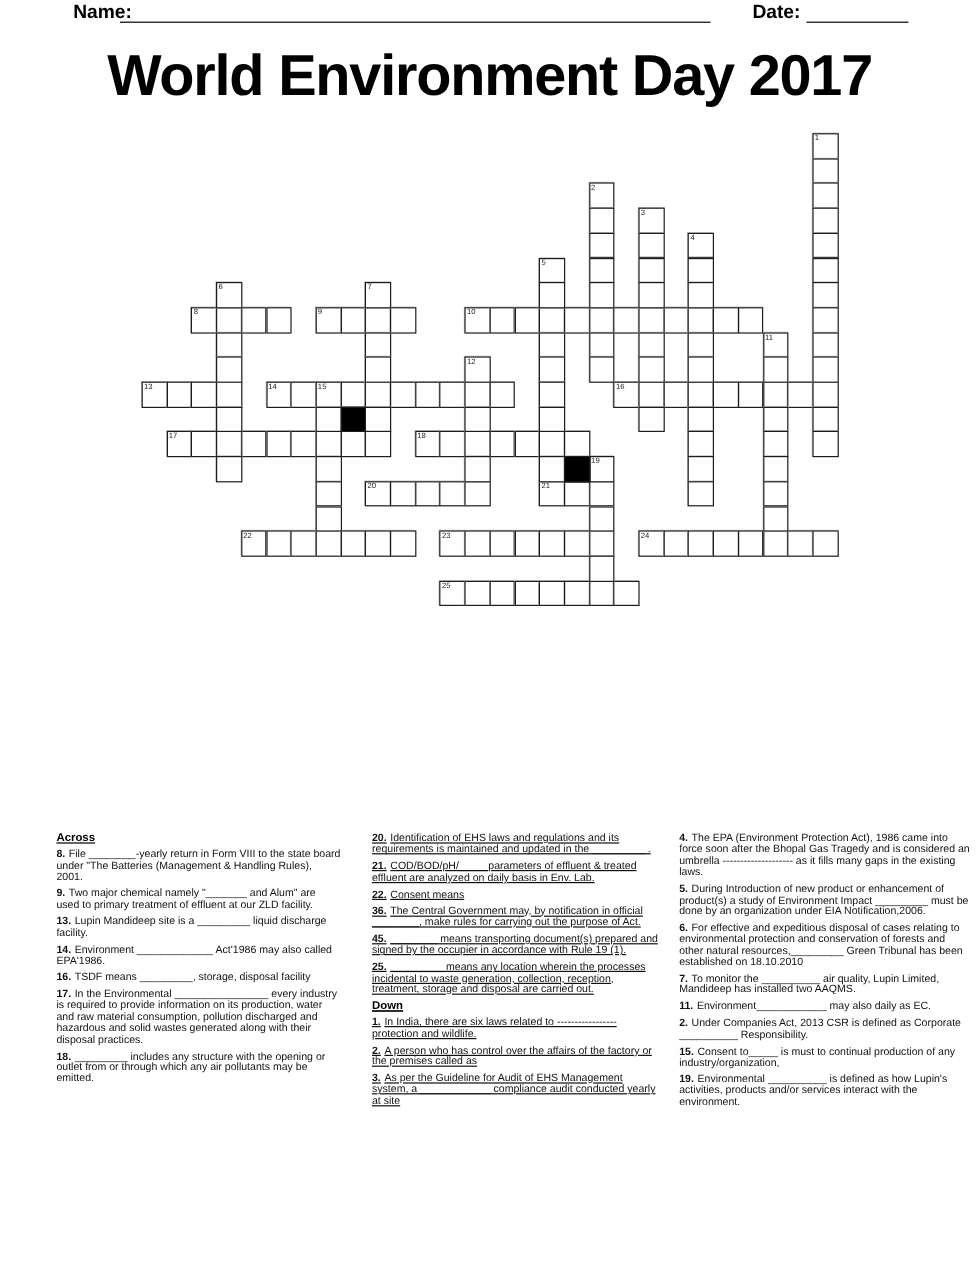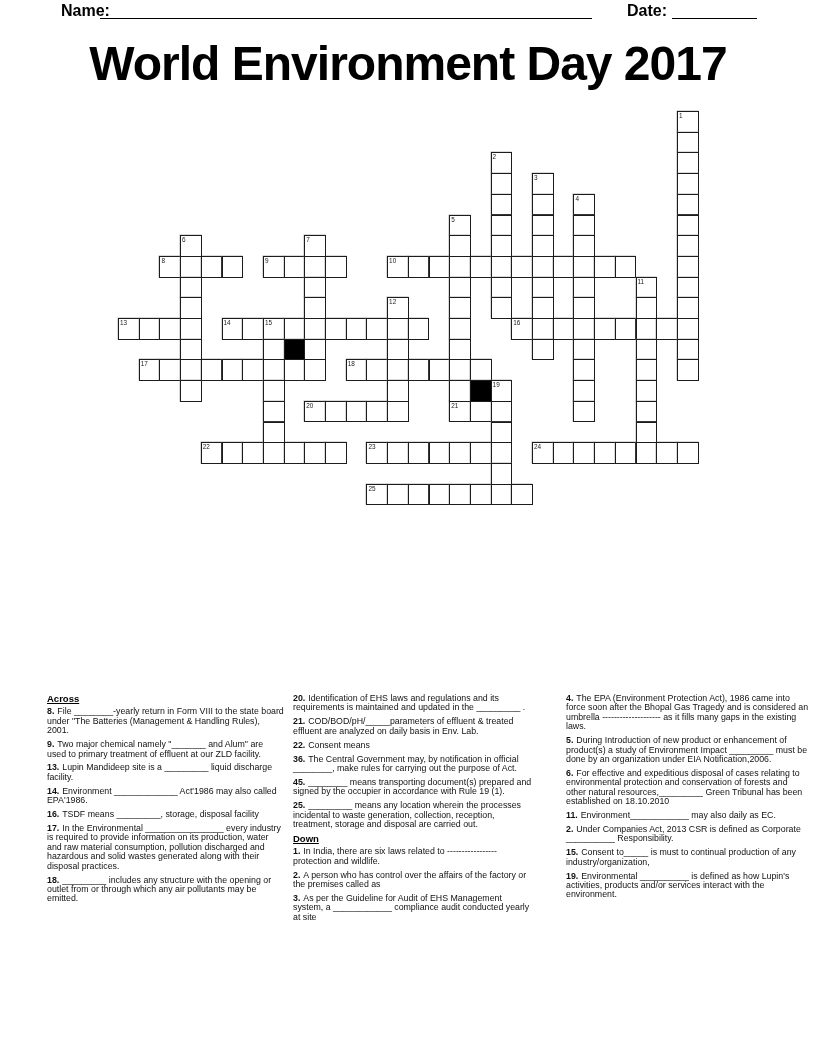--- a/index.html
+++ b/index.html
@@ -25,21 +25,21 @@
     border: 1px solid #1c1c1c;
     box-shadow: -0.5px -0.5px 0 rgba(120,120,120,0.55);
   }
   .cell.black { background: #000; }
   .cell .num {
     position: absolute; left: 1px; top: 0px;
     font-size: 6.4px; line-height: 7px; color: #222; font-weight: 500;
   }
   .clue-col { position: absolute; top: 694px; font-size: 8.8px; line-height: 9.4px; color: #111; }
   #clue-col-1 { left: 47px;  width: 237px; }
-  #clue-col-2 { left: 293px; width: 240px; }
+  #clue-col-2 { left: 310px; width: 240px; text-decoration: underline; }
   #clue-col-3 { left: 566px; width: 243px; }
   .clue-heading {
     font-size: 9.5px; font-weight: bold; text-decoration: underline;
     margin-bottom: 4px; color: #000;
   }
   .clue { margin-bottom: 4.5px; word-wrap: break-word; }
   .clue-num { font-weight: bold; margin-right: 3px; }
 </style>
 </head>
 <body>
@@ -290,17 +290,18 @@
     <div class="clue"><span class="clue-num">25.</span><span>_________ means any location wherein the processes incidental to waste generation, collection, reception, treatment, storage and disposal are carried out.</span></div>
     <div class="clue-heading">Down</div>
     <div class="clue"><span class="clue-num">1.</span><span>In India, there are six laws related to ----------------- protection and wildlife.</span></div>
     <div class="clue"><span class="clue-num">2.</span><span>A person who has control over the affairs of the factory or the premises called as</span></div>
     <div class="clue"><span class="clue-num">3.</span><span>As per the Guideline for Audit of EHS Management system, a ____________ compliance audit conducted yearly at site</span></div>
   </div>
 <div class="clue-col" id="clue-col-3">
     <div class="clue"><span class="clue-num">4.</span><span>The EPA (Environment Protection Act), 1986 came into force soon after the Bhopal Gas Tragedy and is considered an umbrella -------------------- as it fills many gaps in the existing laws.</span></div>
     <div class="clue"><span class="clue-num">5.</span><span>During Introduction of new product or enhancement of product(s) a study of Environment Impact _________ must be done by an organization under EIA Notification,2006.</span></div>
     <div class="clue"><span class="clue-num">6.</span><span>For effective and expeditious disposal of cases relating to environmental protection and conservation of forests and other natural resources,_________ Green Tribunal has been established on 18.10.2010</span></div>
+    <div class="clue"><span class="clue-num">7.</span><span>To monitor the __________ air quality, Lupin Limited, Mandideep has installed two AAQMS.</span></div>
     <div class="clue"><span class="clue-num">11.</span><span>Environment____________ may also daily as EC.</span></div>
     <div class="clue"><span class="clue-num">2.</span><span>Under Companies Act, 2013 CSR is defined as Corporate __________ Responsibility.</span></div>
     <div class="clue"><span class="clue-num">15.</span><span>Consent to_____ is must to continual production of any industry/organization,</span></div>
     <div class="clue"><span class="clue-num">19.</span><span>Environmental __________ is defined as how Lupin's activities, products and/or services interact with the environment.</span></div>
   </div>
 
 </body></html>

